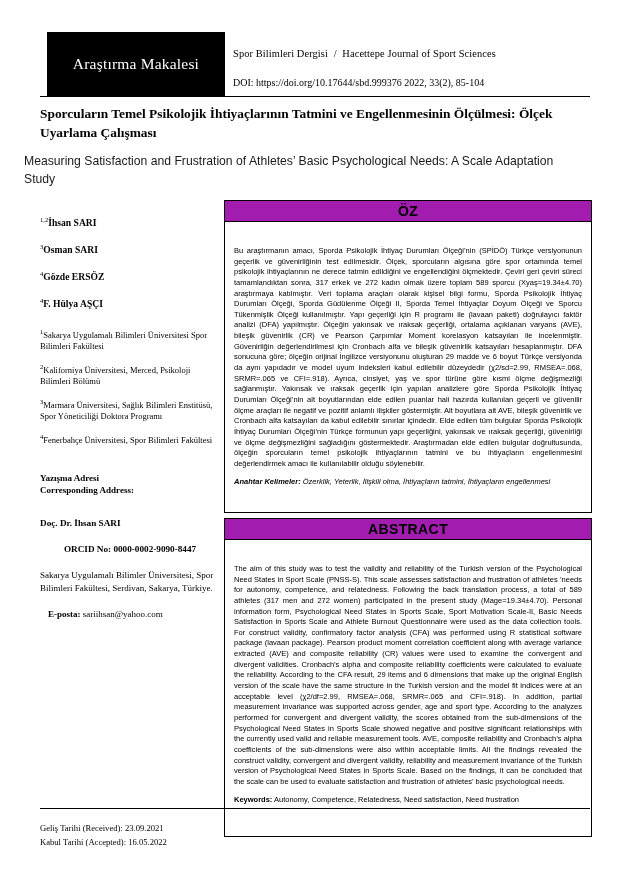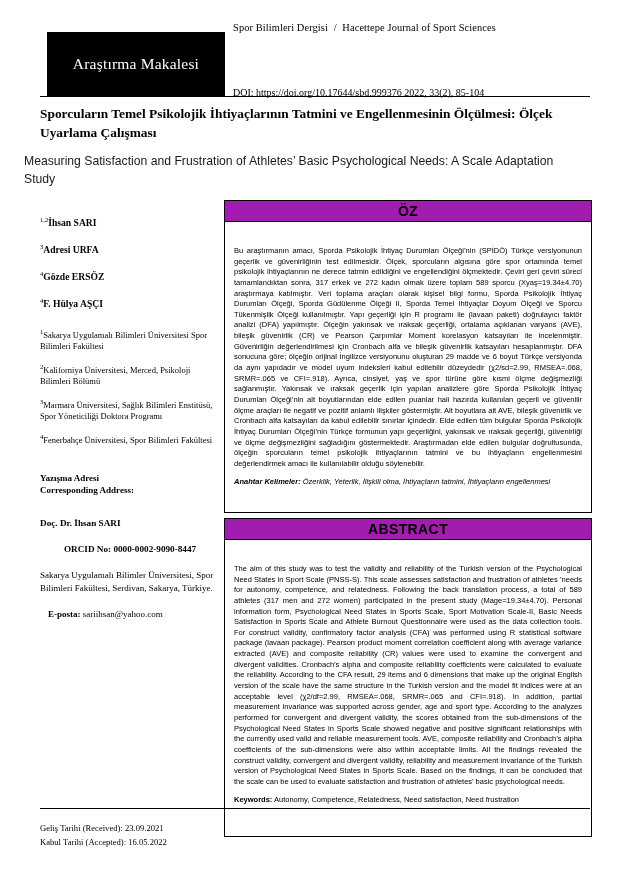--- a/index.html
+++ b/index.html
@@ -40,27 +40,25 @@
   }
   .header-black span {
     color: #ffffff;
     font-size: 15.5px;
     font-family: "Liberation Serif", serif;
     letter-spacing: 0.2px;
   }
   .header-right {
     position: absolute;
     left: 233px;
-    top: 0;
+    top: 16px;
     width: 350px;
     height: 56px;
     display: flex;
     flex-direction: column;
-    justify-content: center;
-    gap: 36px;
   }
   .journal-line {
     font-size: 10.4px;
     color: #000000;
     letter-spacing: 0.1px;
     white-space: nowrap;
   }
   .journal-line .sep {
     padding: 0 3px;
   }
@@ -238,21 +236,21 @@
   <div class="rule top"></div>
 
   <div class="title-tr">Sporcuların Temel Psikolojik İhtiyaçlarının Tatmini ve Engellenmesinin Ölçülmesi: Ölçek Uyarlama Çalışması</div>
   <div class="title-en">Measuring Satisfaction and Frustration of Athletes’ Basic Psychological Needs: A Scale Adaptation Study</div>
 
   <div class="authors">
     <div class="author">
       <sup>1,2</sup><span>İhsan SARI</span>
     </div>
     <div class="author">
-      <sup>3</sup><span>Adresi URFA</span>
+      <sup>3</sup><span>Osman SARI</span>
     </div>
     <div class="author">
       <sup>4</sup><span>Gözde ERSÖZ</span>
     </div>
     <div class="author">
       <sup>4</sup><span>F. Hülya AŞÇI</span>
     </div>
 
     <div class="affils">
       <div class="aff">

